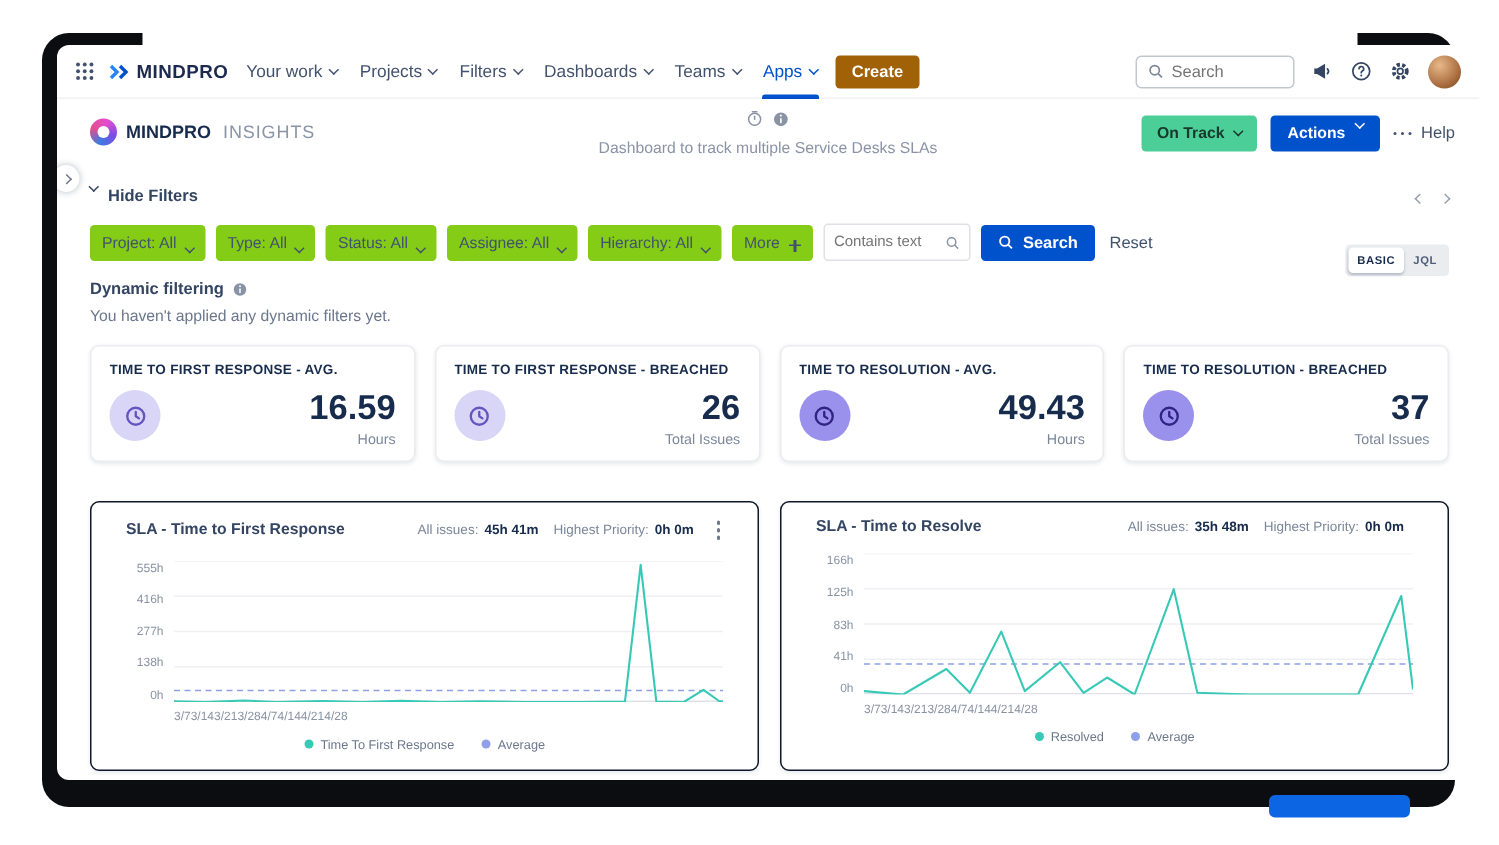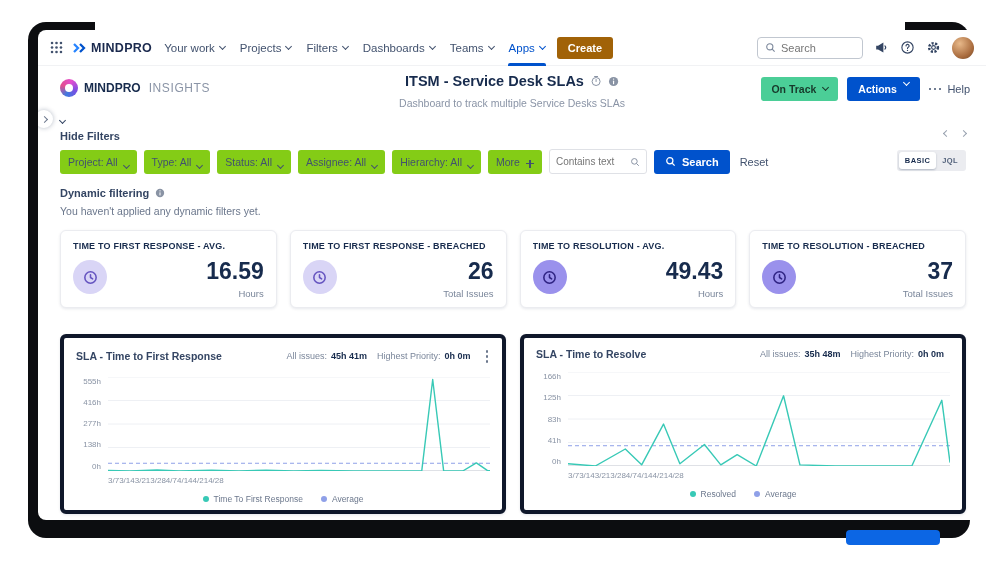--- a/index.html
+++ b/index.html
@@ -71,39 +71,39 @@
               border-radius: 3px; display: flex; gap: 7px; align-items: flex-start; border: none; cursor: pointer;
               font-family: "Liberation Sans", sans-serif; }
   .help-group { display: flex; align-items: center; gap: 6px; color: #42526E; font-size: 11px; cursor: pointer; }
   .hdots { display: flex; gap: 2.5px; }
   .hdots i { width: 2.5px; height: 2.5px; border-radius: 50%; background: #42526E; }
 
   
   .filters { padding: 8px 20px 0 22px; }
   .filters-toggle-row { display: flex; align-items: center; height: 18px; }
   .hide-filters { display: flex; align-items: flex-start; gap: 7px; font-size: 11px; font-weight: 700;
-                  color: #344563; cursor: pointer; flex-direction: column; }
+                  color: #344563; cursor: pointer; }
   .pager { margin-left: auto; display: flex; gap: 12px; color: #97A0AF; align-items: center; }
   .pager span { cursor: pointer; }
   .filter-row { display: flex; align-items: center; gap: 7px; margin-top: 9px; position: relative; padding-right: 92px; }
   .pill { background: #84cc16; color: #42526E; font-size: 10.5px; font-weight: 400; padding: 6px 8px;
           border-radius: 3px; display: flex; align-items: flex-end; gap: 6px; cursor: pointer; white-space: nowrap; }
   .plus-icon { position: relative; width: 8px; height: 8px; display: inline-block; }
   .plus-icon::before, .plus-icon::after { content: ''; position: absolute; background: currentColor; }
   .plus-icon::before { left: 3.25px; top: 0; width: 1.5px; height: 8px; }
   .plus-icon::after  { top: 3.25px; left: 0; height: 1.5px; width: 8px; }
   .contains { height: 25px; border: 1px solid #DFE1E6; border-radius: 3px; display: flex; align-items: center;
               padding: 0 6px; width: 98px; gap: 4px; background: #fff; }
   .contains input { border: none; outline: none; font-size: 10px; width: 100%; color: #42526E;
                     font-family: "Liberation Sans", sans-serif; }
   .btn-search { background: #0052CC; color: #fff; font-size: 11px; font-weight: 700; padding: 6px 11px;
                 border-radius: 3px; display: flex; gap: 6px; align-items: center; border: none; cursor: pointer;
                 font-family: "Liberation Sans", sans-serif; }
   .reset { font-size: 11px; color: #42526E; margin-left: 3px; cursor: pointer; }
-  .mode-toggle { position: absolute; right: 0; top: 1px; display: flex; background: #EBECF0;
+  .mode-toggle { position: absolute; right: 0; top: 14px; display: flex; background: #EBECF0;
                  border-radius: 3px; padding: 2px; }
   .mode { font-size: 7.5px; font-weight: 700; letter-spacing: .4px; padding: 4px 6px; color: #505F79;
           border-radius: 3px; cursor: pointer; }
   .mode.active { background: #fff; color: #172B4D; box-shadow: 0 1px 2px rgba(9,30,66,.25); }
   .dynamic-title { margin-top: 13px; display: flex; align-items: center; gap: 6px; font-size: 11px;
                    font-weight: 700; color: #344563; }
   .dynamic-empty { margin-top: 6px; font-size: 10.5px; color: #6B778C; }
 
   
   .kpi-row { display: grid; grid-template-columns: repeat(4, 1fr); gap: 13px; margin: 13px 20px 0 22px; }
@@ -114,22 +114,22 @@
   .kpi-body { display: flex; margin-top: 9px; }
   .kpi-icon { width: 34px; height: 34px; border-radius: 50%; background: #D9D5F6; color: #6554C0;
               display: flex; align-items: center; justify-content: center; flex: none; }
   .kpi-icon.dark { background: #9A91EC; color: #2F2383; }
   .kpi-num { margin-left: auto; text-align: right; }
   .kpi-value { font-size: 23px; font-weight: 700; color: #172B4D; line-height: 1; }
   .kpi-unit { font-size: 9.5px; color: #7A869A; margin-top: 5px; }
 
   
   .charts-row { display: grid; grid-template-columns: 1fr 1fr; gap: 14px; margin: 26px 20px 0 22px; }
-  .chart-card { background: #fff; border: 4px solid #0f172a; border-radius: 6px;
-                box-shadow: 0 1px 3px rgba(9,30,66,.10); padding: 10px 12px; height: 180px; }
+  .chart-card { background: #fff; border: 1px solid #0f172a; border-radius: 6px;
+                box-shadow: 0 1px 3px rgba(9,30,66,.10); padding: 10px 23px; height: 180px; }
   .chart-head { display: flex; align-items: center; }
   .chart-title { font-size: 10.5px; font-weight: 700; color: #344563; white-space: nowrap; }
   .chart-stats { margin-left: auto; display: flex; align-items: center; gap: 4px; font-size: 9px;
                  color: #7A869A; white-space: nowrap; }
   .chart-stats b { color: #172B4D; margin-right: 6px; }
   .kebab { display: flex; flex-direction: column; gap: 2.5px; margin-left: 7px; padding: 2px; cursor: pointer; }
   .kebab i { width: 2.5px; height: 2.5px; border-radius: 50%; background: #6B778C; }
   .plot-wrap { display: flex; margin-top: 12px; height: 94px; }
   .y-axis { width: 32px; display: flex; flex-direction: column-reverse; justify-content: space-between;
             align-items: flex-end; padding-right: 7px; font-size: 8px; color: #8993A4; }
@@ -239,21 +239,20 @@
     <span class="expand-btn">
         <i class="cv right"></i>
       </span>
     <span class="brand">
       <span class="swirl"></span>
       <span class="brand-name">MINDPRO</span>
       <span class="brand-suffix">INSIGHTS</span>
     </span>
     <div class="title-block">
       <div class="title-row">
-        <span class="page-title">ITSM - Service Desk SLAs</span>
         <span>
           <svg width="12" height="12" viewBox="0 0 24 24">
               <circle cx="12" cy="13" r="8" fill="none" stroke="#8993A4" stroke-width="2"></circle>
               <path d="M12 9v4" stroke="#8993A4" stroke-width="2" stroke-linecap="round"></path>
               <path d="M9 3h6" stroke="#8993A4" stroke-width="2" stroke-linecap="round"></path>
             </svg>
         </span>
         <span>
           <svg width="11" height="11" viewBox="0 0 24 24">
               <circle cx="12" cy="12" r="10" fill="#8993A4"></circle>

